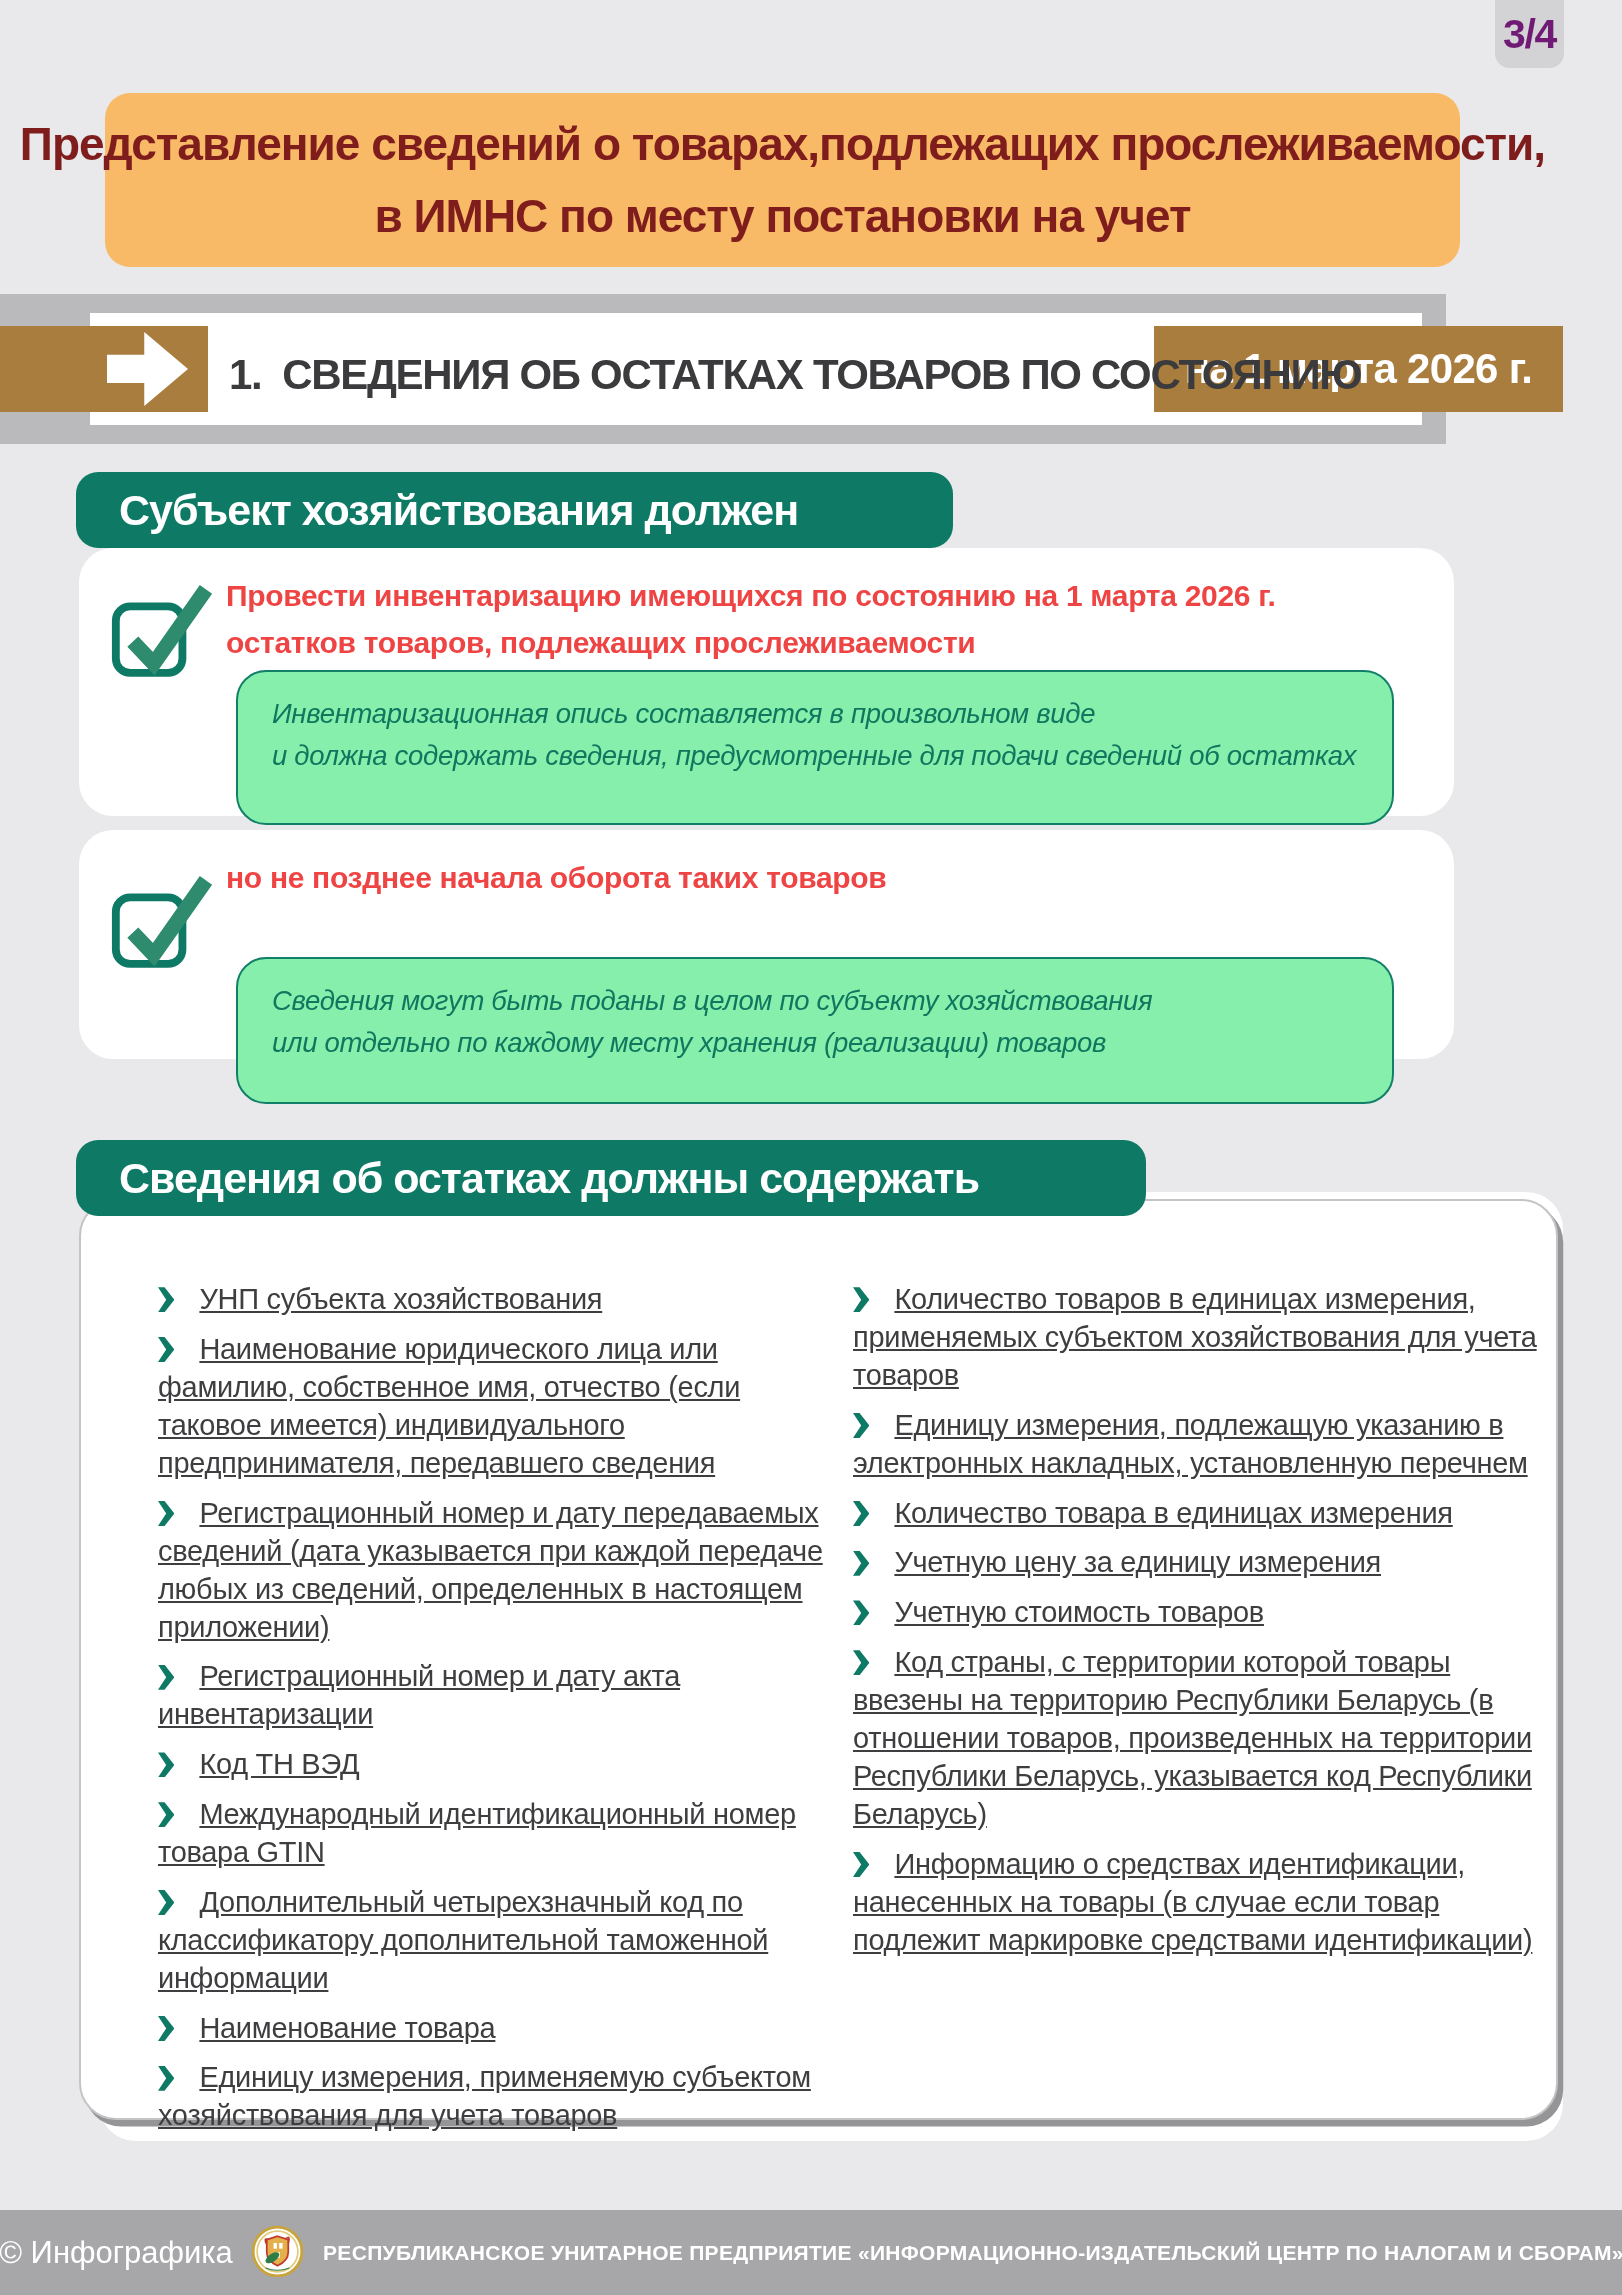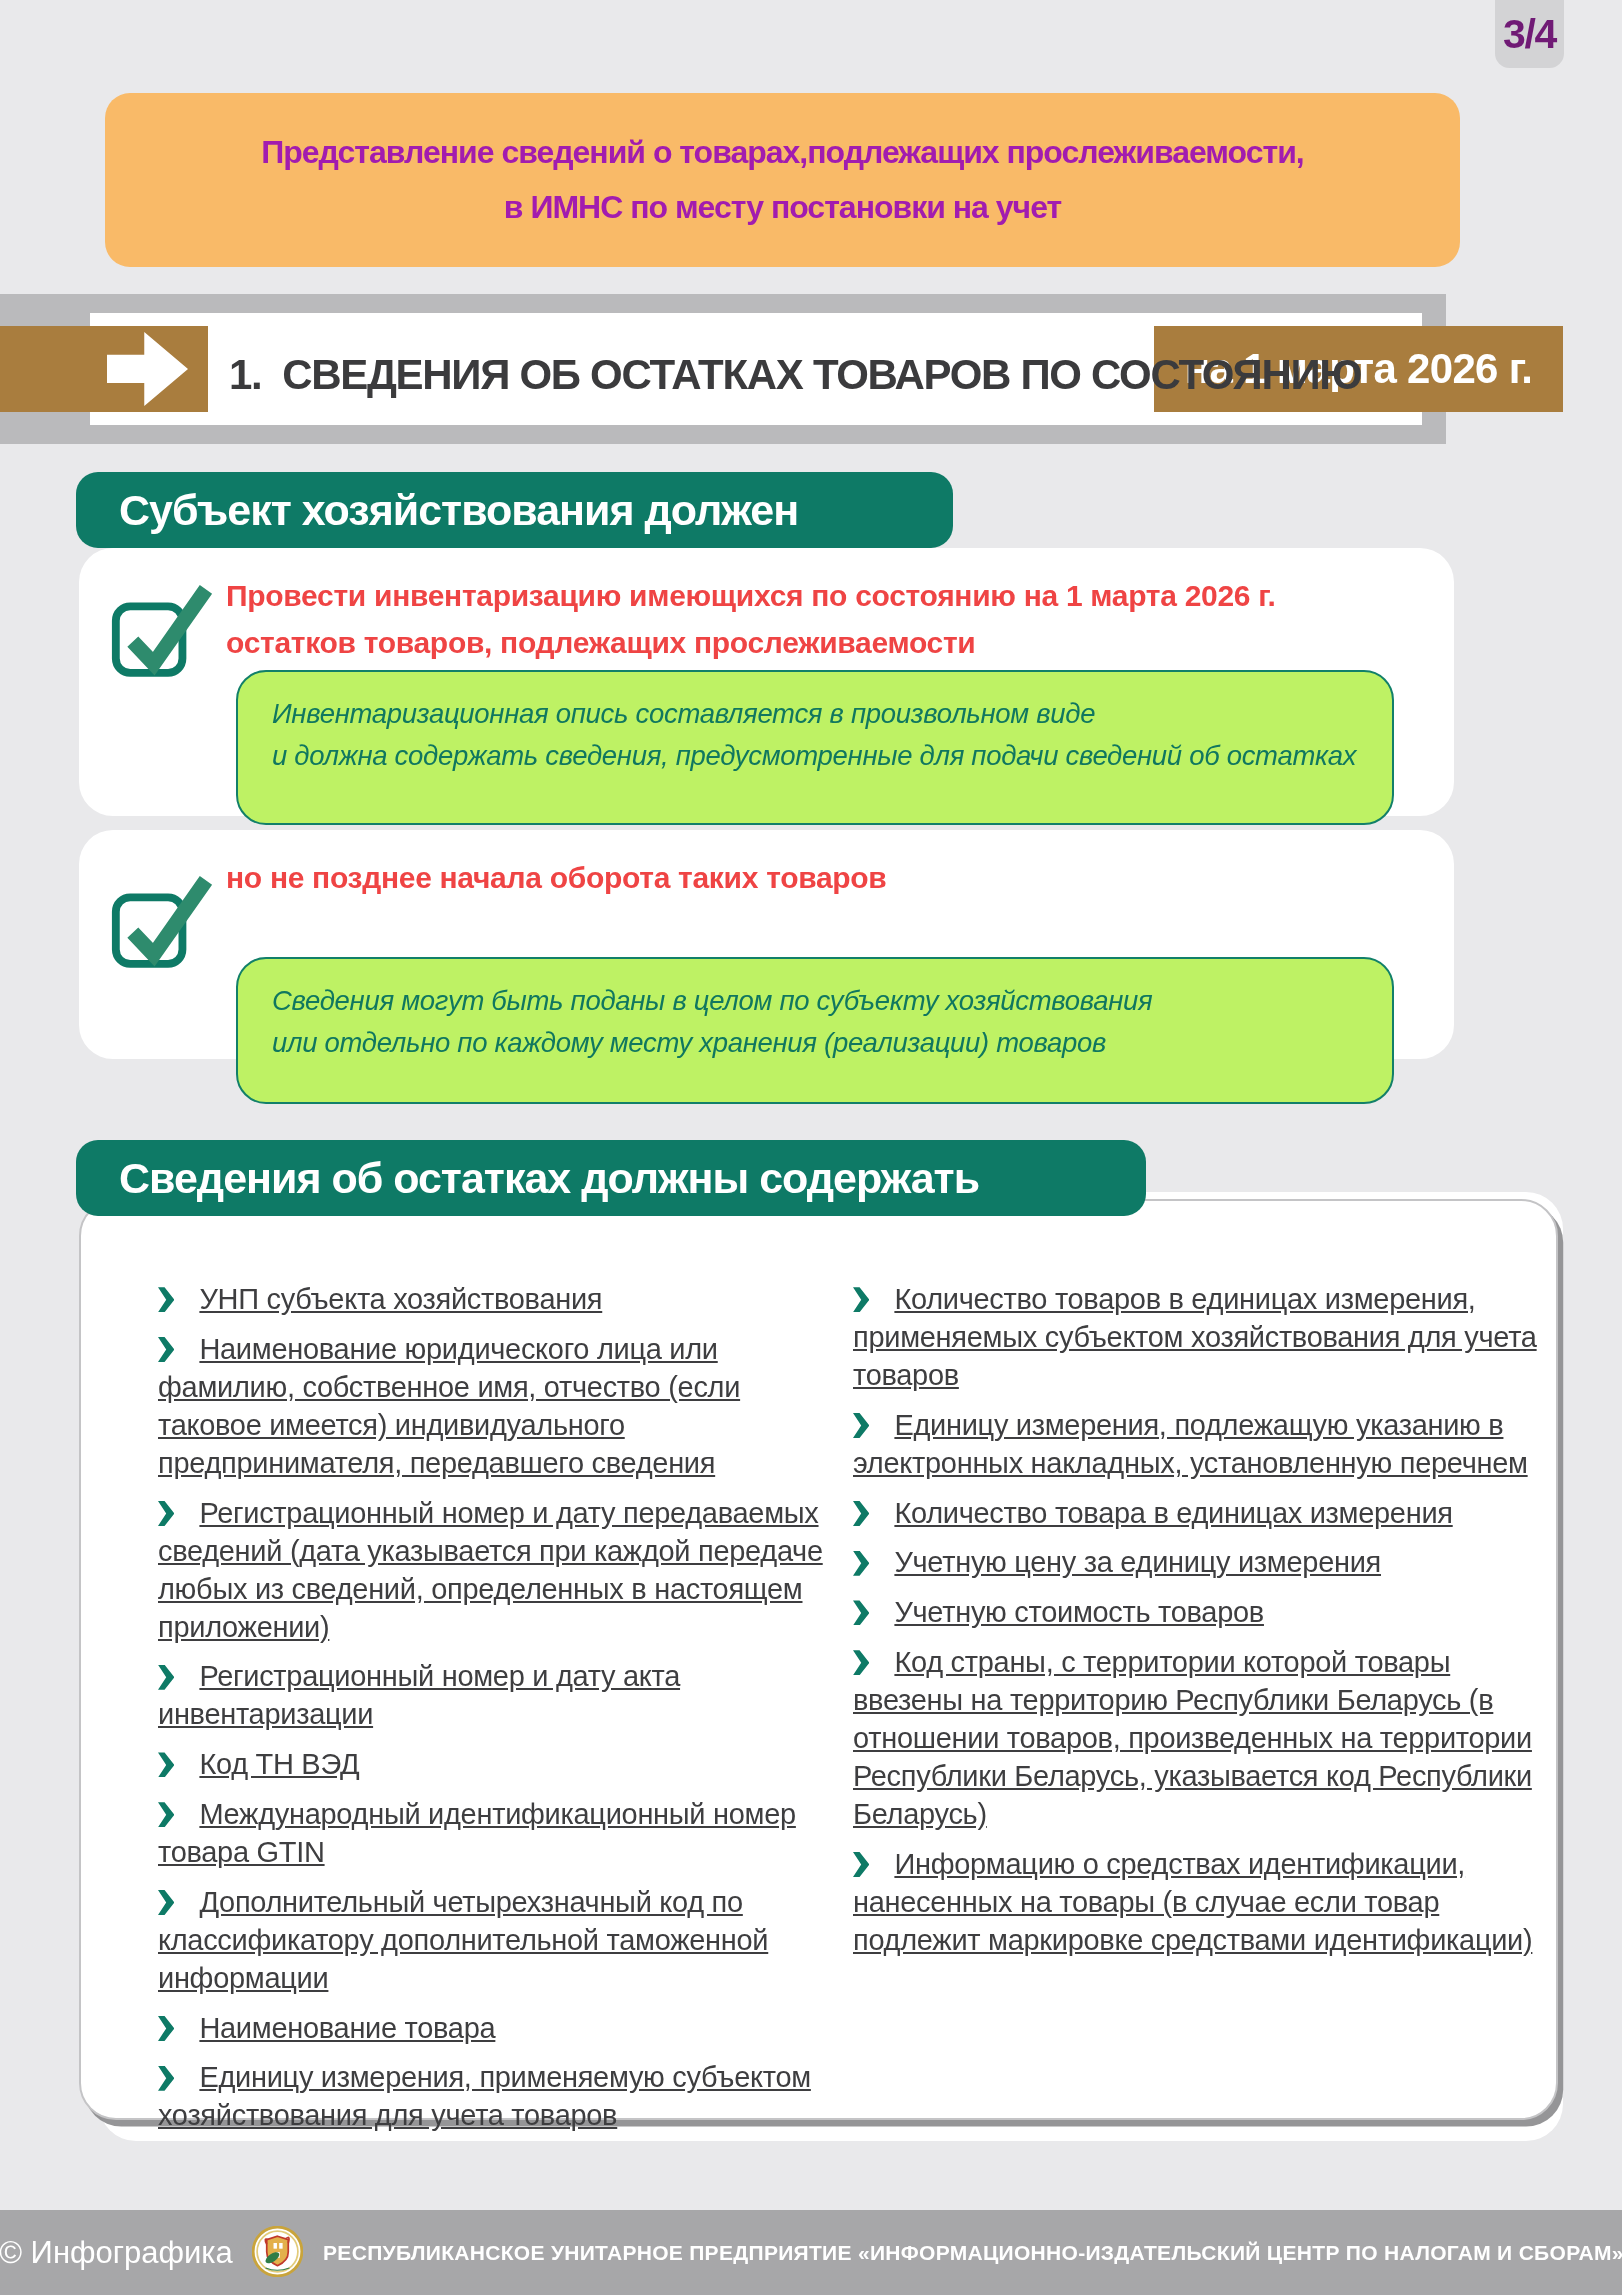--- a/index.html
+++ b/index.html
@@ -8,21 +8,21 @@
 
   
   #badge{position:absolute;right:59px;top:0;width:69px;height:68px;background:#D3D3D5;
          border-radius:0 0 14.4px 14.4px;color:#701a75;font-weight:bold;font-size:41px;
          display:flex;align-items:center;justify-content:center;letter-spacing:-1.3px;}
 
   
   #title-card{position:absolute;left:105px;top:93px;width:1355px;height:174px;background:#F9BA68;
               border-radius:25px;display:flex;flex-direction:column;justify-content:center;
               align-items:center;gap:18.3px;}
-  .title-line{font-size:32px;font-weight:bold;letter-spacing:-1px;color:#a21caf;white-space:nowrap;}
+  .title-line{font-size:46px;font-weight:bold;letter-spacing:-1px;color:#7f1d1d;white-space:nowrap;}
 
   
   #banner-gray{position:absolute;left:0;top:294px;width:1446px;height:150px;background:#BABABC;}
   #banner-white{position:absolute;left:90px;top:313px;width:1332px;height:112px;background:#FFFFFF;}
   #banner-arrow-box{position:absolute;left:0;top:326px;width:208px;height:86px;background:#A97D3E;z-index:3;}
   #arrow-glyph{position:absolute;left:107px;top:5.9px;width:81px;height:74px;background:#fff;
                clip-path:polygon(0 31%,46% 31%,46% 0,100% 50%,46% 100%,46% 69%,0 69%);}
   #banner-heading{position:absolute;left:229px;top:313px;height:124px;display:flex;align-items:center;
                   font-size:42px;font-weight:bold;letter-spacing:-1.3px;white-space:pre;color:#3B3B3D;z-index:4;}
   #banner-date{position:absolute;left:1154px;top:326px;width:409px;height:86px;background:#A97D3E;
@@ -38,21 +38,21 @@
 
   
   .card{position:absolute;background:#fff;border-radius:34px;z-index:1;}
   #card1{left:79px;top:548px;width:1375px;height:268px;}
   #card2{left:79px;top:830px;width:1375px;height:229px;}
   .check-icon{position:absolute;left:29px;top:27.5px;}
   #card2 .check-icon{top:37px;}
   .card-text{position:absolute;left:147px;top:23.6px;font-size:30px;font-weight:bold;color:#ef4444;
              line-height:47px;letter-spacing:-0.3px;white-space:nowrap;}
   .note{position:absolute;left:157px;width:1094px;border:2.6px solid #128069;border-radius:30px;
-        background:#bef264;padding:21px 26px 0 34px;font-style:italic;color:#10775F;
+        background:#86efac;padding:21px 26px 0 34px;font-style:italic;color:#10775F;
         font-size:27.5px;line-height:42px;letter-spacing:-0.3px;white-space:nowrap;}
   #note1{top:122px;height:130px;}
   #note2{top:127px;height:122px;}
 
   
   #under-card{position:absolute;left:99px;top:1192px;width:1464px;height:949px;background:#fff;
               border-radius:37px;z-index:0;}
   #contents-card{position:absolute;left:79px;top:1199px;width:1475px;height:917px;background:#fff;
                  border:2px solid #C4C4C6;border-radius:37px;z-index:2;
                  box-shadow:5.2px 6.5px 0 rgba(130,130,133,0.85);}

